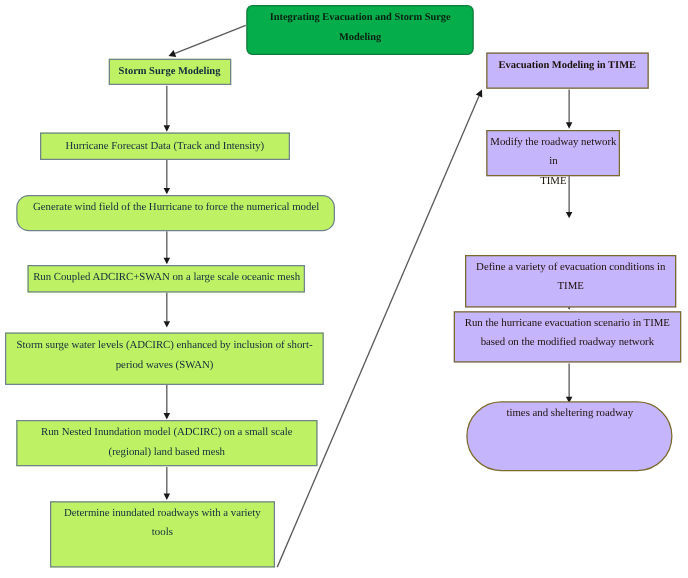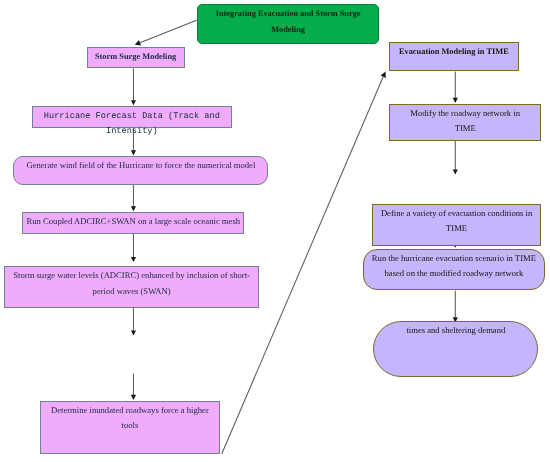--- a/index.html
+++ b/index.html
@@ -1,20 +1,20 @@
 <!DOCTYPE html>
 <html><head>
 <meta charset="utf-8">
 <style>
   html,body{margin:0;padding:0;}
   body{width:550px;height:462px;background:#ffffff;font-family:"Liberation Serif",serif;overflow:hidden;position:relative;-webkit-font-smoothing:antialiased;text-rendering:geometricPrecision;}
   #canvas{position:relative;width:550px;height:462px;}
   .node{position:absolute;box-sizing:border-box;display:flex;align-items:flex-start;justify-content:center;text-align:center;}
   .node span{display:block;width:100%;position:relative;top:1.2px;}
-  .blue{background:#f0abfc;border:1.2px solid #6f828d;color:#13293d;font-size:8.65px;line-height:15.4px;}
+  .blue{background:#bef264;border:1.2px solid #6f828d;color:#13293d;font-size:8.65px;line-height:15.4px;}
   .yellow{background:#c4b5fd;border:1.2px solid #7c6a2a;color:#1a1208;font-size:8.65px;line-height:15.4px;}
   .green{background:#05ad4b;border:1.2px solid #0c7a3a;color:#062010;font-size:8.3px;line-height:15.4px;font-weight:bold;border-radius:5px;}
   .bold{font-weight:bold;font-size:8.4px;}
   svg.edges{position:absolute;left:0;top:0;width:550px;height:462px;pointer-events:none;}
 </style>
 </head>
 <body>
 
 <div id="canvas">
 
@@ -55,21 +55,21 @@
         <div class="ln">Modeling</div>
       </span>
   </div>
 
   <div class="node blue bold" style="left:86.5px;top:47.1px;width:98.2px;height:21.4px;">
     <span>
         <div class="ln">Storm Surge Modeling</div>
       </span>
   </div>
 
-  <div class="node blue" style="left:31.8px;top:106.4px;width:200.1px;height:21.3px;font-family:Liberation Mono, monospace;">
+  <div class="node blue" style="left:31.8px;top:106.4px;width:200.1px;height:21.3px;">
     <span>
         <div class="ln">Hurricane Forecast Data (Track and Intensity)</div>
       </span>
   </div>
 
   <div class="node blue" style="left:13.4px;top:156.1px;width:255.0px;height:29.1px;border-radius:10px;">
     <span>
         <div class="ln">Generate wind field of the Hurricane to force the numerical model</div>
       </span>
   </div>
@@ -80,54 +80,60 @@
       </span>
   </div>
 
   <div class="node blue" style="left:4.2px;top:266px;width:254.9px;height:42.0px;">
     <span>
         <div class="ln">Storm surge water levels (ADCIRC) enhanced by inclusion of short-</div>
         <div class="ln">period waves (SWAN)</div>
       </span>
   </div>
 
+  <div class="node blue" style="left:13.2px;top:336.2px;width:240.5px;height:37.1px;">
+    <span>
+        <div class="ln">Run Nested Inundation model (ADCIRC) on a small scale</div>
+        <div class="ln">(regional) land based mesh</div>
+      </span>
+  </div>
 
   <div class="node blue" style="left:40.2px;top:400.6px;width:179.4px;height:53.8px;">
     <span>
-        <div class="ln">Determine inundated roadways force a higher</div>
+        <div class="ln">Determine inundated roadways with a variety</div>
         <div class="ln">tools</div>
       </span>
   </div>
 
   <div class="node yellow bold" style="left:389.1px;top:42.1px;width:129.5px;height:28.9px;">
     <span>
         <div class="ln">Evacuation Modeling in TIME</div>
       </span>
   </div>
 
-  <div class="node yellow" style="left:389.2px;top:103.8px;width:152px;height:36.8px;">
+  <div class="node yellow" style="left:389.2px;top:103.8px;width:107px;height:36.8px;">
     <span>
         <div class="ln">Modify the roadway network in</div>
         <div class="ln">TIME</div>
       </span>
   </div>
 
   <div class="node yellow" style="left:372.2px;top:175.5px;width:168.8px;height:42.6px;margin-top:28px;">
     <span>
         <div class="ln">Define a variety of evacuation conditions in</div>
         <div class="ln">TIME</div>
       </span>
   </div>
 
-  <div class="node yellow" style="left:363.1px;top:248.7px;width:181.6px;height:41.8px;border-radius:14px;">
+  <div class="node yellow" style="left:363.1px;top:248.7px;width:181.6px;height:41.8px;">
     <span>
         <div class="ln">Run the hurricane evacuation scenario in TIME</div>
         <div class="ln">based on the modified roadway network</div>
       </span>
   </div>
 
   <div class="node yellow" style="left:373.3px;top:321.3px;width:165.1px;height:56.2px;border-radius:29px;">
     <span>
-        <div class="ln">times and sheltering demand</div>
+        <div class="ln">times and sheltering roadway</div>
       </span>
   </div>
 
 </div>
 
 </body></html>

